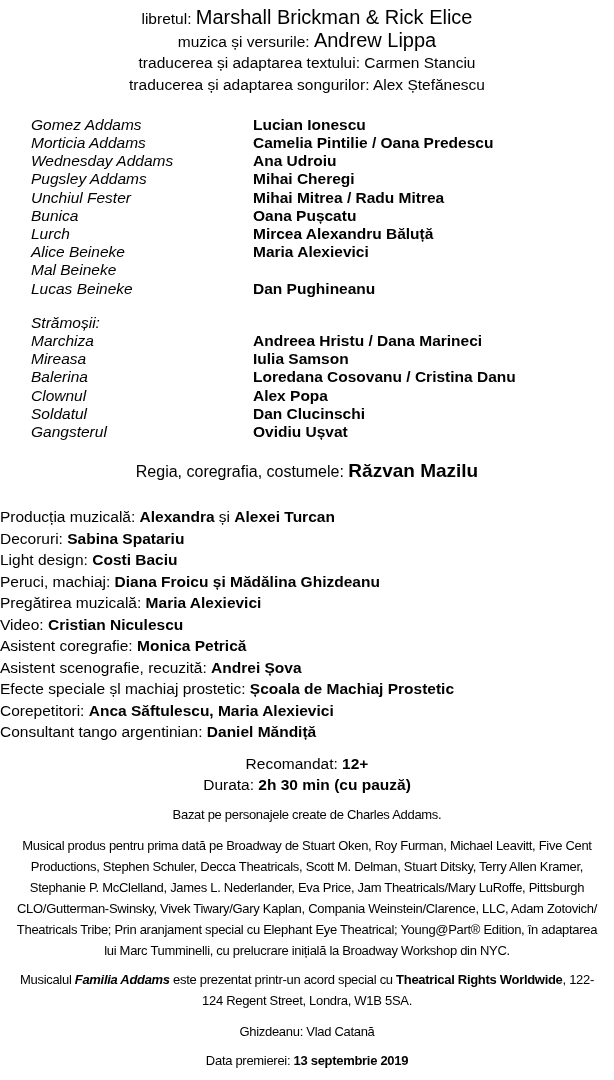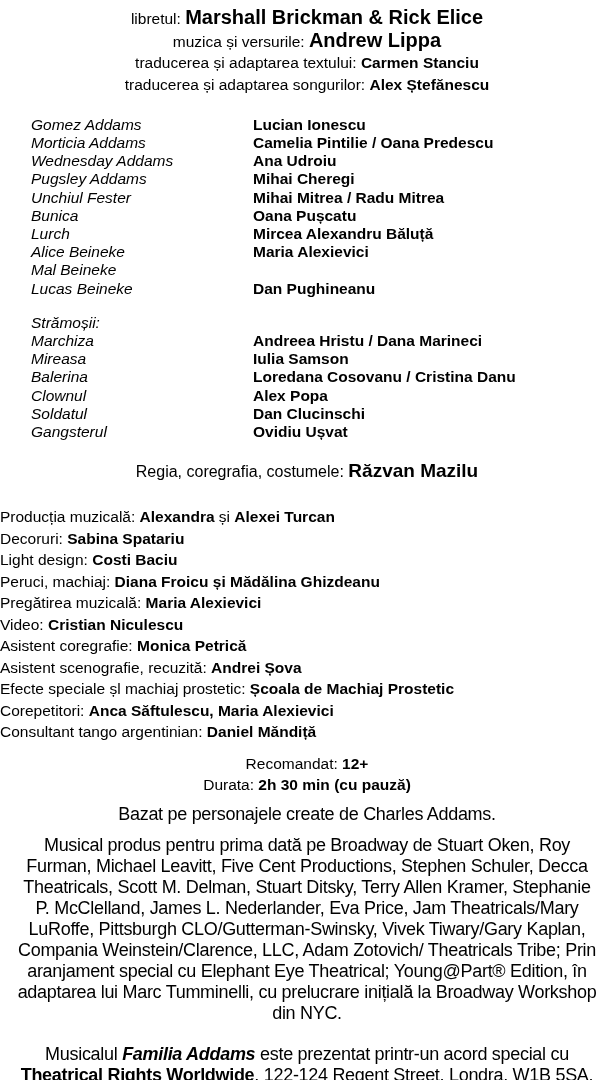--- a/index.html
+++ b/index.html
@@ -16,21 +16,21 @@
   }
   .doc { padding-top: 7px; }
 
   
   .header-block { }
   .hline {
     text-align: center;
     font-size: 15.5px;
     line-height: 21.7px;
   }
-  .hline .nm { font-weight: bold; }
+  .hline .nm { font-weight: normal; }
   .hline .nm.big { font-size: 20px; }
 
   
   .cast-block { margin: 20px 0 16px 31px; }
   .ancestors-block { margin: 15px 0 0 31px; }
   .crow {
     display: grid;
     grid-template-columns: 222px auto;
     font-size: 15.5px;
     line-height: 18.2px;
@@ -66,29 +66,29 @@
   .rline {
     text-align: center;
     font-size: 15.5px;
     line-height: 21.5px;
   }
   .rline .val { font-weight: bold; }
 
   
   .para {
     text-align: center;
-    font-size: 18px;
+    font-size: 13px;
     letter-spacing: -0.3px;
     line-height: 21px;
     margin: 0;
     padding: 0 16px;
   }
   .based-para    { margin-top: 8px; }
   .broadway-para { margin-top: 10px; }
-  .rights-para   { margin-top: 20px; }
+  .rights-para   { margin-top: 8px; }
   .photos-para   { margin-top: 10px; }
   .premiere-para { margin-top: 8px; }
   .rights-para .show-title { font-weight: bold; font-style: italic; }
   .rights-para .org { font-weight: bold; }
   .premiere-para .val { font-weight: bold; }
 </style>
 </head>
 <body>
 
 <div class="doc">

